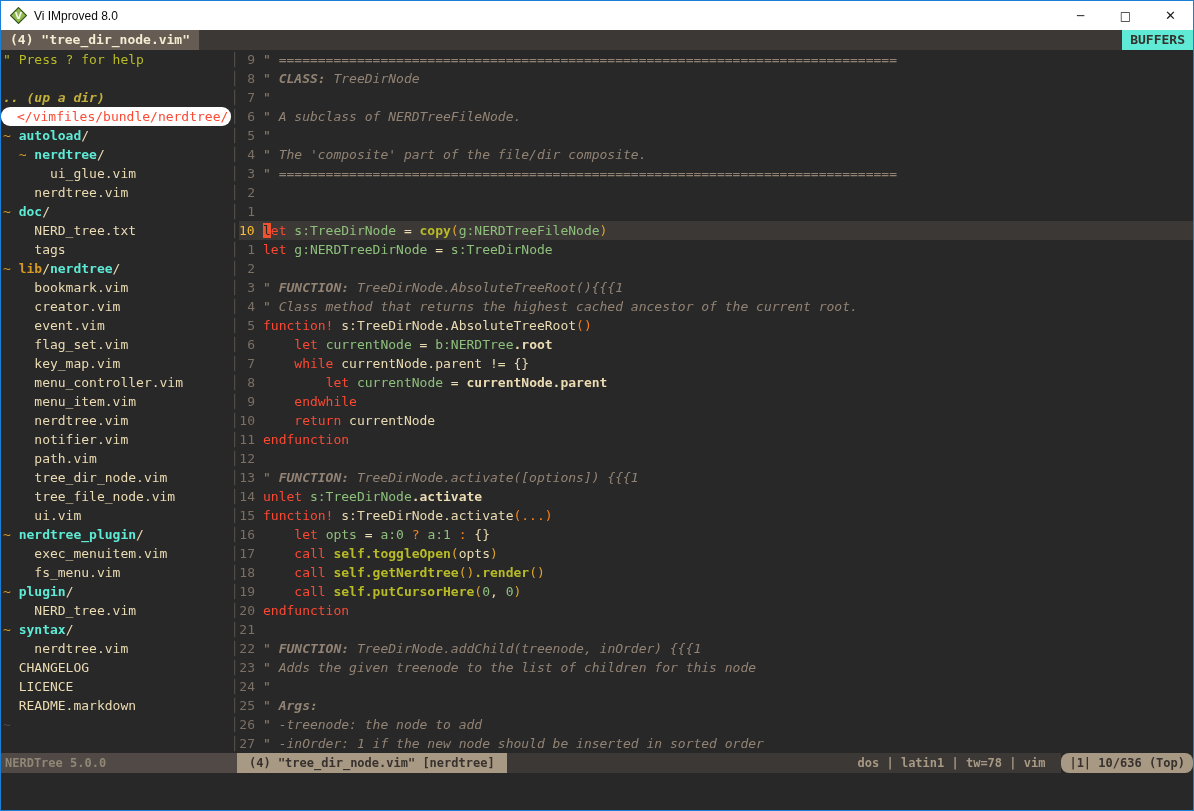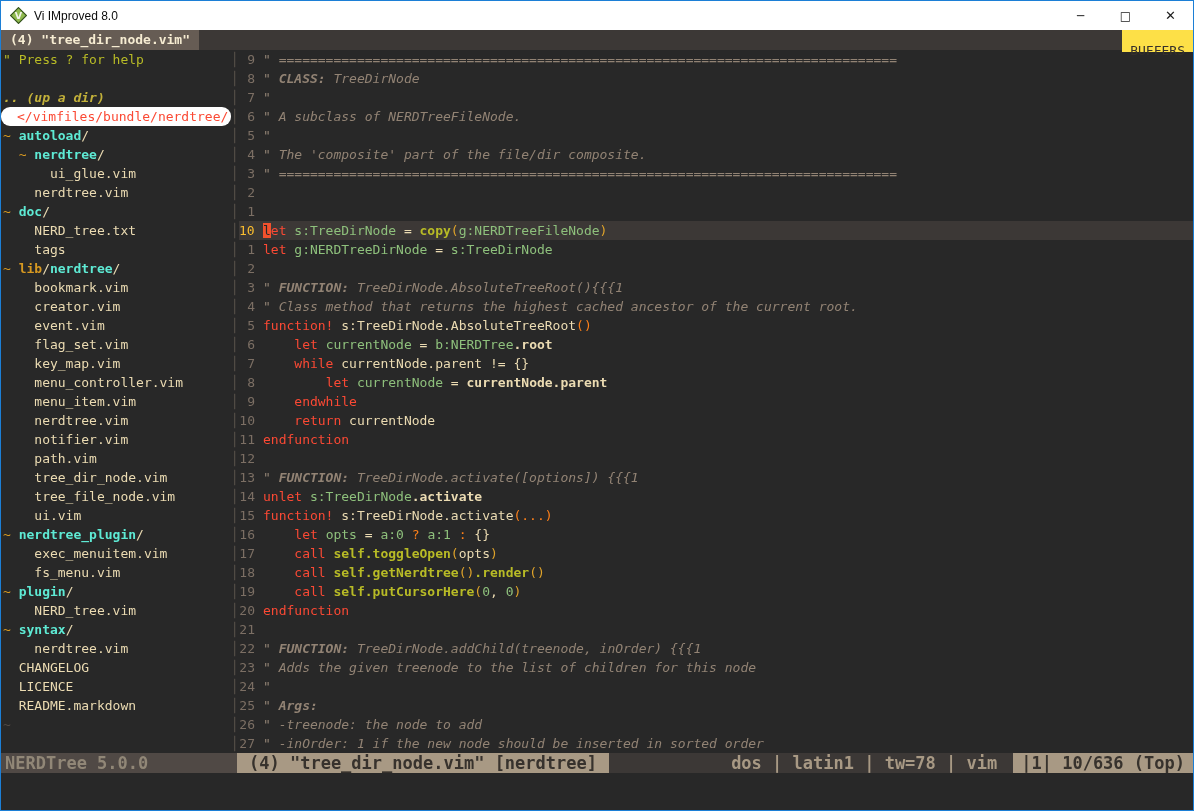--- a/index.html
+++ b/index.html
@@ -15,21 +15,21 @@
   .title-icon{margin-left:9px;width:17px;height:17px;flex:0 0 auto;}
   .title-text{margin-left:7px;font-family:"Liberation Sans",sans-serif;font-size:12px;color:#0a0a0a;}
   .controls{margin-left:auto;display:flex;height:100%;}
   .ctrl{width:45px;height:100%;display:flex;align-items:center;justify-content:center;
         font-family:"DejaVu Sans",sans-serif;font-size:12px;color:#1a1a1a;cursor:default;}
   .ctrl.close{font-size:13px;}
   
   .tabline{height:20px;background:#3c3836;display:flex;font-size:13px;line-height:20px;flex:0 0 auto;}
   .tab{background:#665c54;color:#f6ecd2;font-weight:bold;padding:0 9px;white-space:pre;}
   .tab-fill{flex:1;}
-  .buffers{background:#fde047;color:#35302b;font-weight:normal;padding:11px 8px;}
+  .buffers{background:#5eead4;color:#35302b;font-weight:bold;padding:0 8px;}
   
   .main{flex:1;display:flex;font-size:13px;line-height:19px;overflow:hidden;}
   .sidebar{flex:0 0 230px;padding-left:2px;overflow:hidden;box-sizing:border-box;}
   .srow{height:19px;white-space:pre;}
   .srow.rootline{background:#ffffff;margin-left:-2px;padding-left:16px;border-radius:9px;}
   .vsep{flex:0 0 8px;color:#5a534b;white-space:pre;text-align:center;overflow:hidden;}
   .editor{flex:1;overflow:hidden;}
   .erow{height:19px;white-space:pre;display:flex;}
   .erow.cur{background:#3c3836;}
   .ln{flex:0 0 16px;text-align:right;color:#7c6f64;white-space:pre;}
@@ -50,25 +50,25 @@
   
   .tk-help{color:#b8bb26;}
   .tk-up{color:#c3b13a;font-weight:bold;font-style:italic;}
   .tk-marker{color:#d79921;}
   .tk-dir{color:#5eead4;font-weight:bold;}
   .tk-diry{color:#d79921;font-weight:bold;}
   .tk-file{color:#ebdbb2;}
   .tk-rootpath{color:#fb4934;}
   .tk-tilde{color:#504945;}
   
-  .statusline{height:20px;display:flex;font-size:17px;line-height:20px;font-weight:bold;flex:0 0 auto;}
+  .statusline{height:20px;display:flex;font-size:12px;line-height:20px;font-weight:bold;flex:0 0 auto;}
   .ss-tree{flex:0 0 232px;background:#504945;color:#918777;padding-left:4px;white-space:pre;overflow:hidden;}
   .ss-file{background:#a89984;color:#37322d;padding:0 12px;white-space:pre;}
   .ss-mid{flex:1;background:#3c3836;color:#a89984;text-align:right;padding-right:16px;white-space:pre;}
-  .ss-pos{background:#a89984;color:#37322d;padding:0 8px;white-space:pre;}
+  .ss-pos{background:#a89984;color:#37322d;padding:0 8px;white-space:pre;border-radius:8px;}
   
   .cmdline{height:37px;background:#282828;flex:0 0 auto;}
 </style>
 </head>
 <body>
 
 <div class="win">
 
   <div class="titlebar">
     <svg class="title-icon" viewBox="0 0 16 16">

